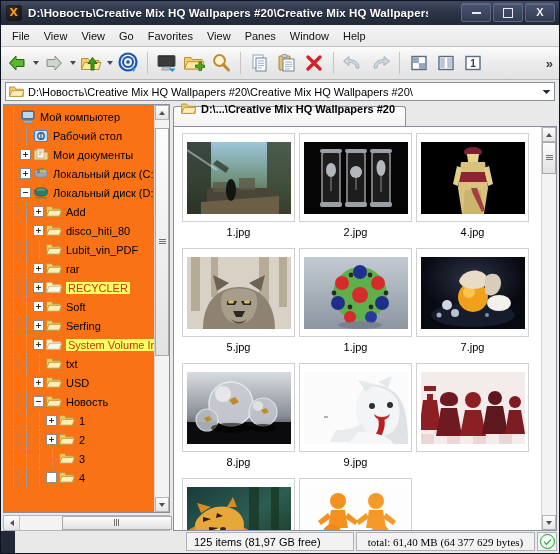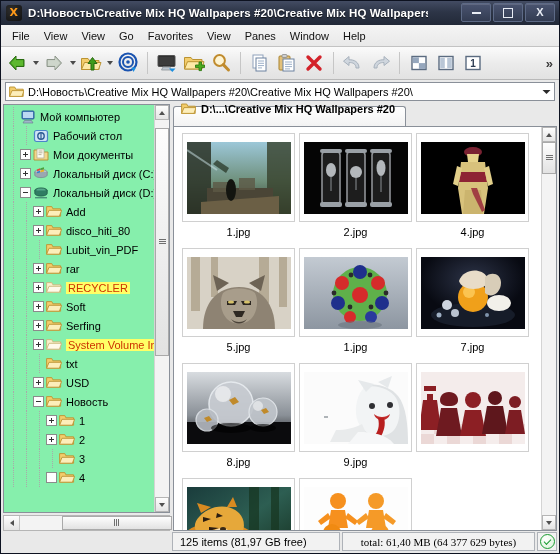--- a/index.html
+++ b/index.html
@@ -89,21 +89,21 @@
     width:15px;height:17px;display:flex;align-items:center;justify-content:center;
     flex:0 0 15px;
   }
   
   .body{flex:1;display:flex;min-height:0;background:#e9e9e9;padding:0 2px 0 2px;box-sizing:border-box;}
   .tree-pane{
     width:167px;flex:0 0 167px;display:flex;flex-direction:column;min-height:0;
   }
   .tree-inner{
     flex:1;display:flex;min-height:0;
-    border:1px solid #8a9099;background:#86efac;box-sizing:border-box;justify-content:space-between;
+    border:1px solid #8a9099;background:#f97316;box-sizing:border-box;justify-content:space-between;
   }
   .tree-scroll{
     flex:1;overflow:hidden;position:relative;padding:2px 0 0 0;
   }
   .tnode{
     height:19px;display:flex;align-items:center;white-space:nowrap;position:relative;
     padding-left:2px;
   }
   .indent{display:inline-block;flex:0 0 auto;height:19px;position:relative;}
   .guide{
@@ -197,21 +197,21 @@
     width:113px;height:89px;border:1px solid #d0d0d0;background:#fff;
     display:flex;align-items:center;justify-content:center;box-sizing:border-box;
   }
   .thumb{width:104px;height:72px;overflow:hidden;position:relative;}
   .fname{
     margin-top:4px;font-size:11px;color:#000;text-align:center;
   }
   
   .statusbar{
     flex:0 0 22px;height:22px;display:flex;align-items:stretch;
-    background:#e9e9e9;padding:1px 2px 2px 2px;box-sizing:border-box;gap:2px;
+    background:#e9e9e9;padding:1px 2px 2px 2px;box-sizing:border-box;gap:2px;margin-left:14px;
   }
   .st-gap{width:167px;flex:0 0 167px;}
   .st-cell{
     border:1px solid #aeb2b8;background:#f2f2f2;box-sizing:border-box;
     display:flex;align-items:center;padding:0 7px;font-size:11px;color:#000;
     white-space:nowrap;
   }
   .st-items{flex:0 0 168px;}
   .st-total{flex:1;justify-content:center;font-family:Liberation Serif, serif;}
   .st-ok{

